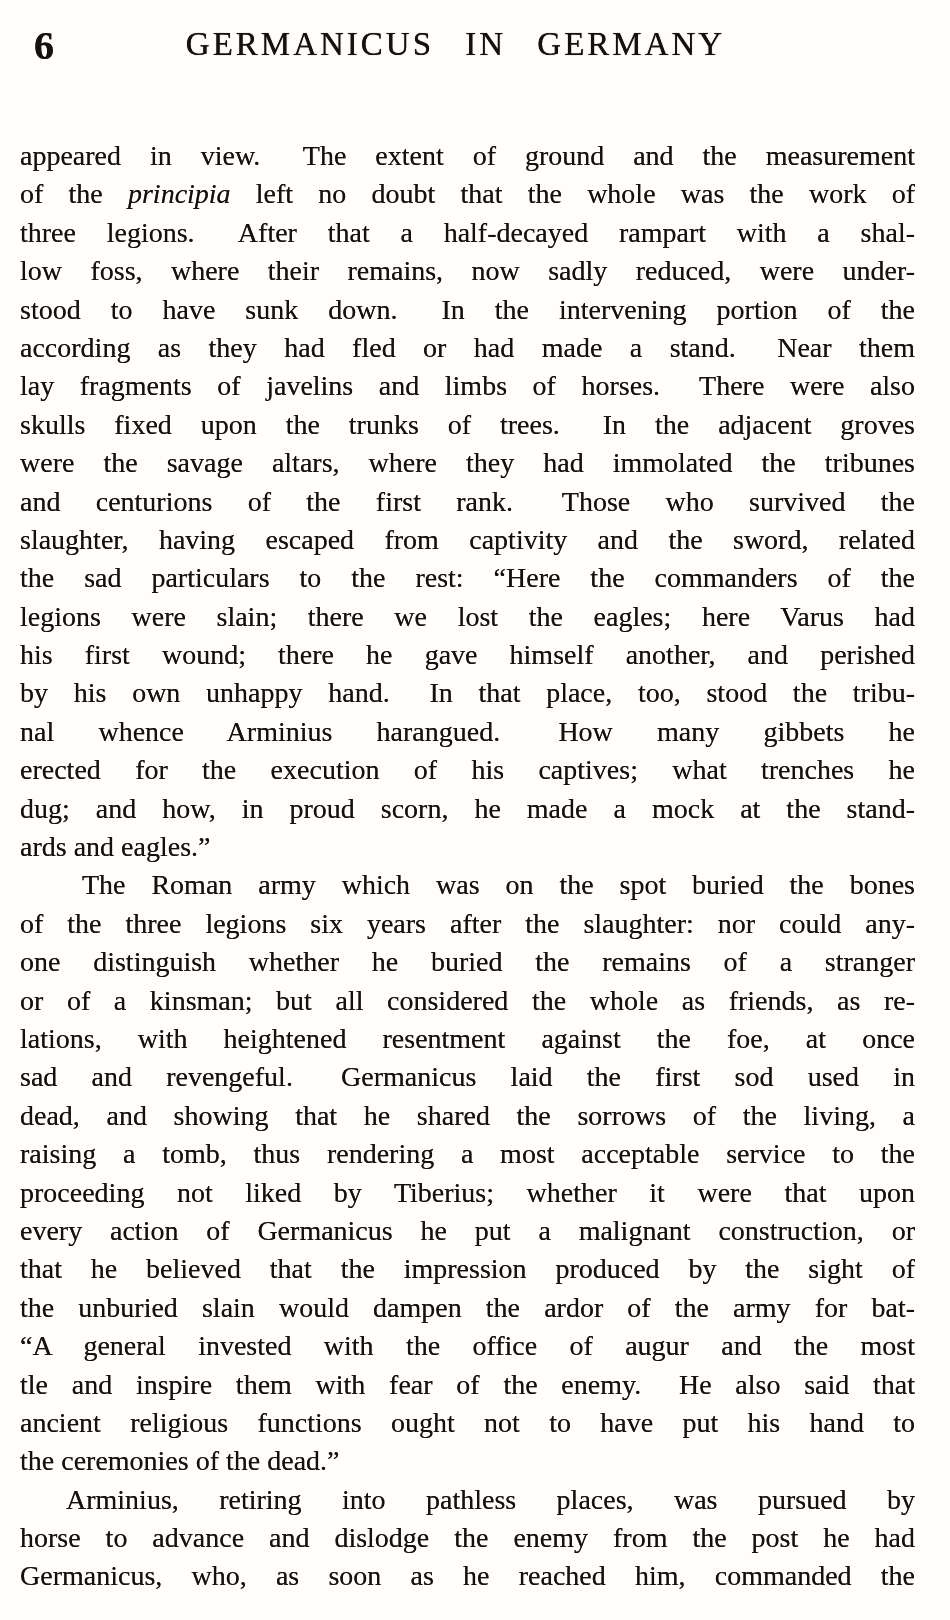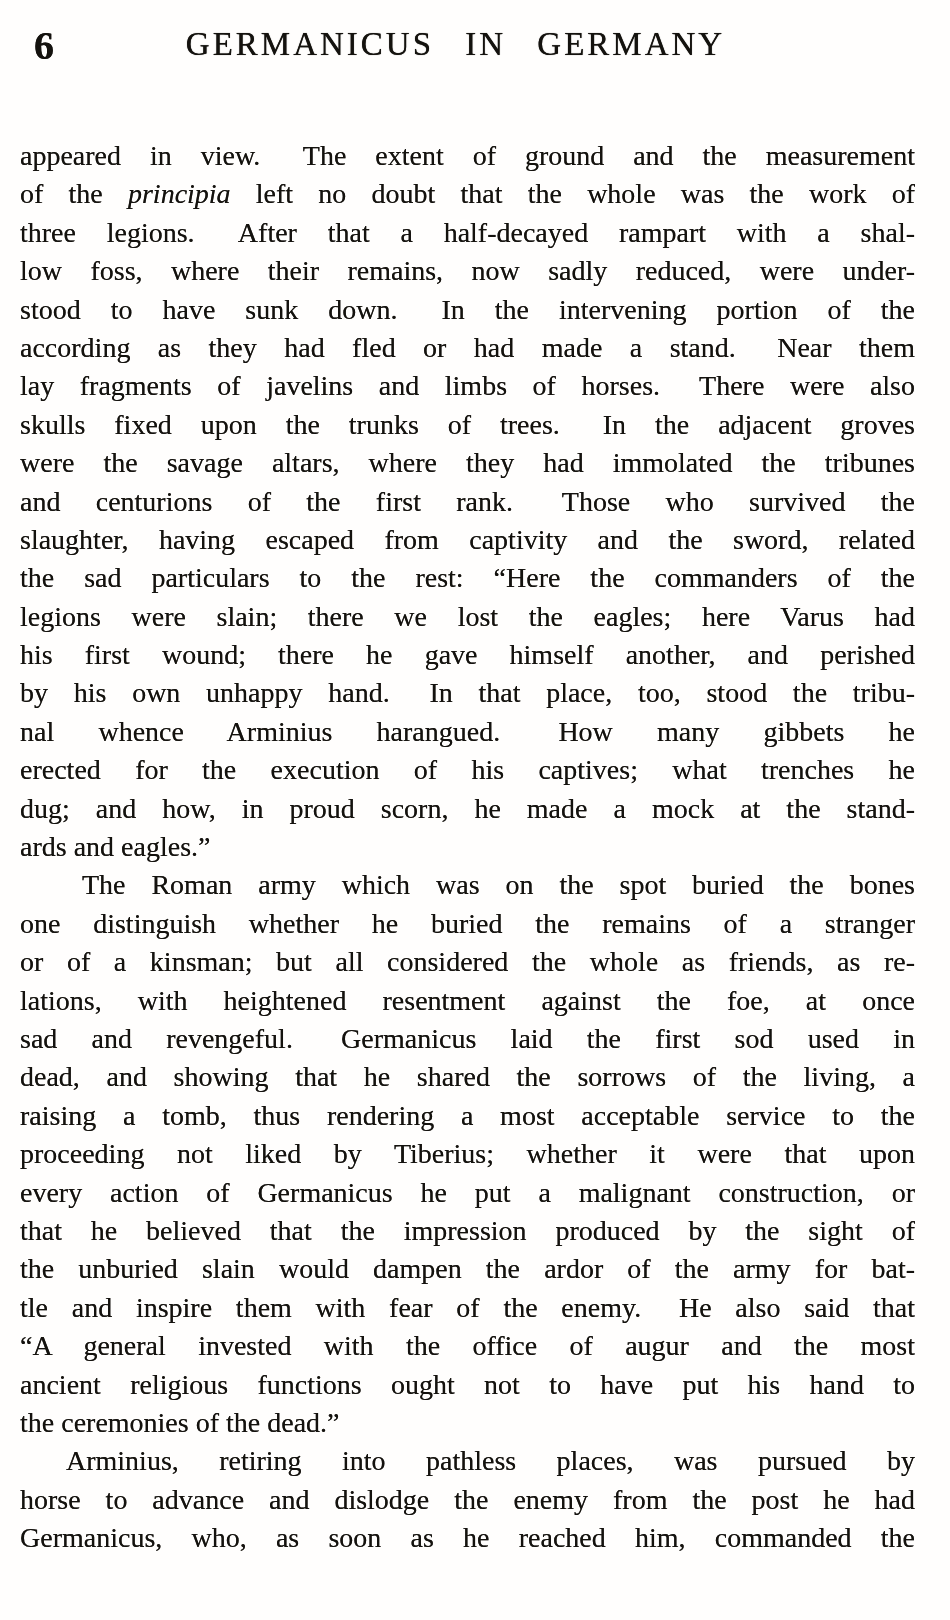--- a/index.html
+++ b/index.html
@@ -85,32 +85,33 @@
         <div class="line">legions were slain; there we lost the eagles; here Varus had</div>
         <div class="line">his first wound; there he gave himself another, and perished</div>
         <div class="line">by his own unhappy hand.  In that place, too, stood the tribu-</div>
         <div class="line">nal whence Arminius harangued.  How many gibbets he</div>
         <div class="line">erected for the execution of his captives; what trenches he</div>
         <div class="line">dug; and how, in proud scorn, he made a mock at the stand-</div>
         <div class="line flush">ards and eagles.”</div>
       </div>
       <div class="para">
         <div class="line" style="text-indent: 62px;">The Roman army which was on the spot buried the bones</div>
+        <div class="line">of the three legions six years after the slaughter: nor could any-</div>
         <div class="line">one distinguish whether he buried the remains of a stranger</div>
         <div class="line">or of a kinsman; but all considered the whole as friends, as re-</div>
         <div class="line">lations, with heightened resentment against the foe, at once</div>
         <div class="line">sad and revengeful.  Germanicus laid the first sod used in</div>
         <div class="line">dead, and showing that he shared the sorrows of the living, a</div>
         <div class="line">raising a tomb, thus rendering a most acceptable service to the</div>
         <div class="line">proceeding not liked by Tiberius; whether it were that upon</div>
         <div class="line">every action of Germanicus he put a malignant construction, or</div>
         <div class="line">that he believed that the impression produced by the sight of</div>
         <div class="line">the unburied slain would dampen the ardor of the army for bat-</div>
+        <div class="line">“A general invested with the office of augur and the most</div>
         <div class="line">tle and inspire them with fear of the enemy.  He also said that</div>
-        <div class="line">“A general invested with the office of augur and the most</div>
         <div class="line">ancient religious functions ought not to have put his hand to</div>
         <div class="line flush">the ceremonies of the dead.”</div>
       </div>
       <div class="para">
         <div class="line" style="text-indent: 46px;">Arminius, retiring into pathless places, was pursued by</div>
         <div class="line">horse to advance and dislodge the enemy from the post he had</div>
         <div class="line">Germanicus, who, as soon as he reached him, commanded the</div>
       </div>
     </div>
 </div>

